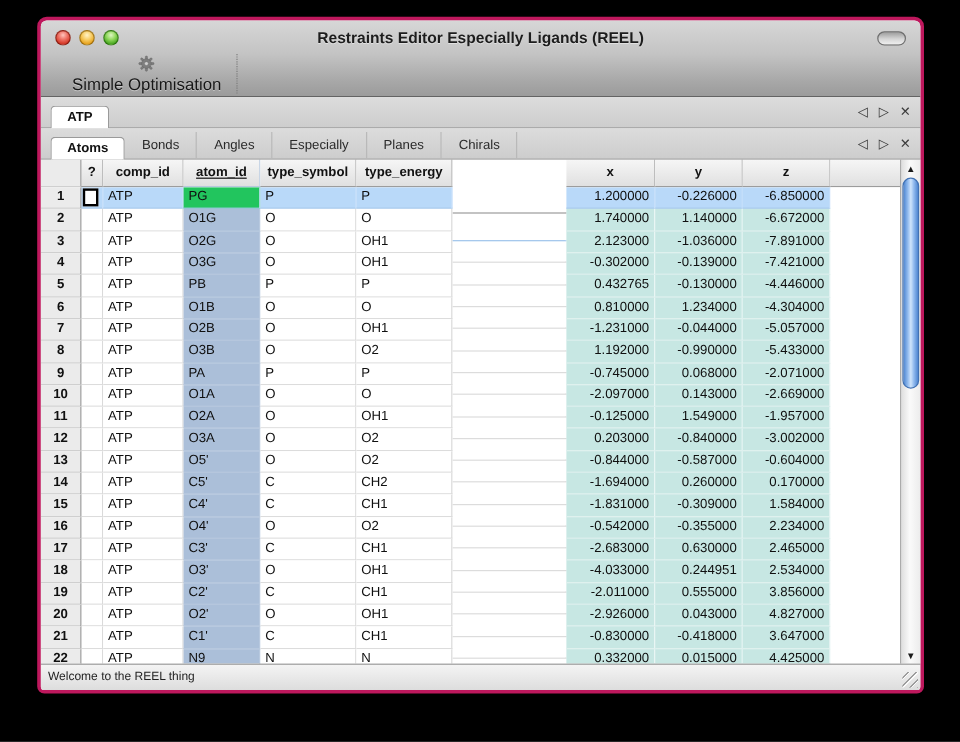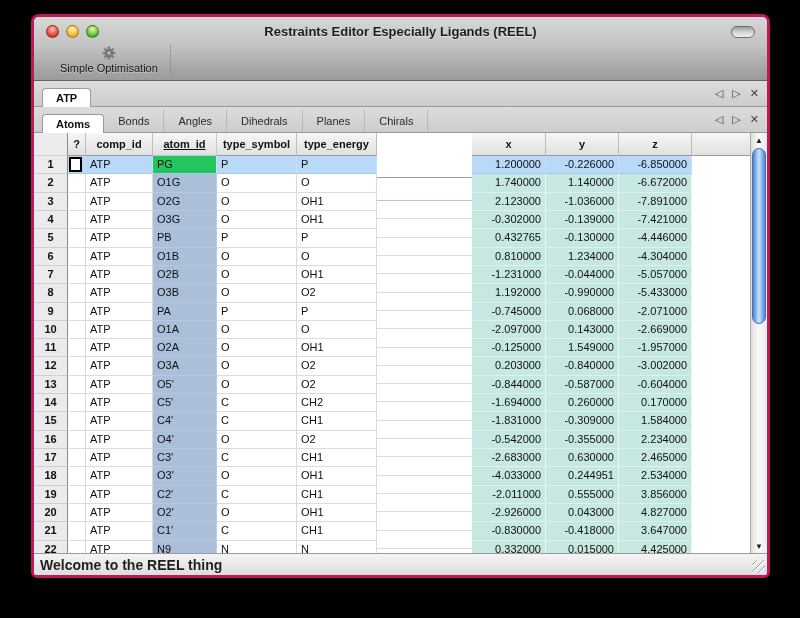--- a/index.html
+++ b/index.html
@@ -26,21 +26,21 @@
   .light.green  { background: radial-gradient(circle at 50% 30%, #dff5c4 0%, #93d95f 40%, #4daa24 75%, #2f7d12 100%); border: 1px solid rgba(20,80,0,.55); }
   .win-title { width: 100%; text-align: center; font-size: 13px; font-weight: 700; color: #1d1d1d;
     text-shadow: 0 1px 0 rgba(255,255,255,.45); }
   .lozenge { position: absolute; right: 12px; top: 9px; width: 24px; height: 12px;
     border-radius: 6px; border: 1px solid #6e6e6e;
     background: linear-gradient(to bottom, #9e9e9e, #d6d6d6 55%, #efefef); }
 
   .toolbar { height: 36px; display: flex; align-items: flex-start; padding-left: 14px; }
   .tool-item { display: flex; flex-direction: column; align-items: center; gap: 1px; padding: 0 12px; cursor: default; }
   .tool-item.divided { border-right: 1px dotted #7c7c7c; }
-  .tool-label { font-size: 11px; color: #161616; text-shadow: 0 1px 0 rgba(255,255,255,.4); }
+  .tool-label { font-size: 14px; color: #161616; text-shadow: 0 1px 0 rgba(255,255,255,.4); }
   .gear { width: 16px; height: 16px; }
 
   
   .strip { height: 26px; flex: 0 0 26px;
     background: linear-gradient(to bottom, #dcdcdc, #cdcdcd);
     border-bottom: 1px solid #9a9a9a;
     display: flex; align-items: flex-end; position: relative; }
   .tab-selected { background: #fff; border: 1px solid #9a9a9a; border-bottom: none;
     border-radius: 4px 4px 0 0; padding: 3px 13px 3px; font-size: 11px; font-weight: 700;
     color: #111; margin-left: 8px; position: relative; top: 1px; }
@@ -96,21 +96,21 @@
     font-size: 8px; color: #1a1a1a; }
   .sb-track { flex: 1 1 auto; position: relative; }
   .sb-thumb { position: absolute; left: 1px; right: 1px; top: 1px; height: 45%;
     border-radius: 7px; border: 1px solid #4272b4;
     background: linear-gradient(to right, #4f86d0 0%, #8fb9ee 28%, #cfe4fb 50%, #8fb9ee 72%, #4f86d0 100%); }
 
   
   .statusbar { height: 22px; flex: 0 0 22px; border-top: 1px solid #9a9a9a;
     background: linear-gradient(to bottom, #f4f4f4, #dddddd);
     display: flex; align-items: center; padding-left: 6px; position: relative; }
-  .status-text { font-size: 14px; color: #1f1f1f; font-weight: bold; }
+  .status-text { font-size: 10px; color: #1f1f1f; }
   .grip { position: absolute; right: 2px; bottom: 2px; width: 13px; height: 13px;
     background: repeating-linear-gradient(135deg, transparent 0 3px, #9d9d9d 3px 4px, rgba(255,255,255,.8) 4px 5px); }
 </style>
 </head>
 <body>
 
 <div class="window">
 
   <div class="chrome">
     <div class="titlebar">
@@ -149,21 +149,21 @@
       <span>◁</span>
       <span>▷</span>
       <span>✕</span>
     </div>
   </div>
 
   <div class="strip strip2">
     <div class="tab-selected">Atoms</div>
     <div class="tab-plain">Bonds</div>
     <div class="tab-plain">Angles</div>
-    <div class="tab-plain">Dihedrals</div>
+    <div class="tab-plain">Especially</div>
     <div class="tab-plain">Planes</div>
     <div class="tab-plain">Chirals</div>
     <div class="strip-controls">
       <span>◁</span>
       <span>▷</span>
       <span>✕</span>
     </div>
   </div>
 
   <div class="table-zone">

